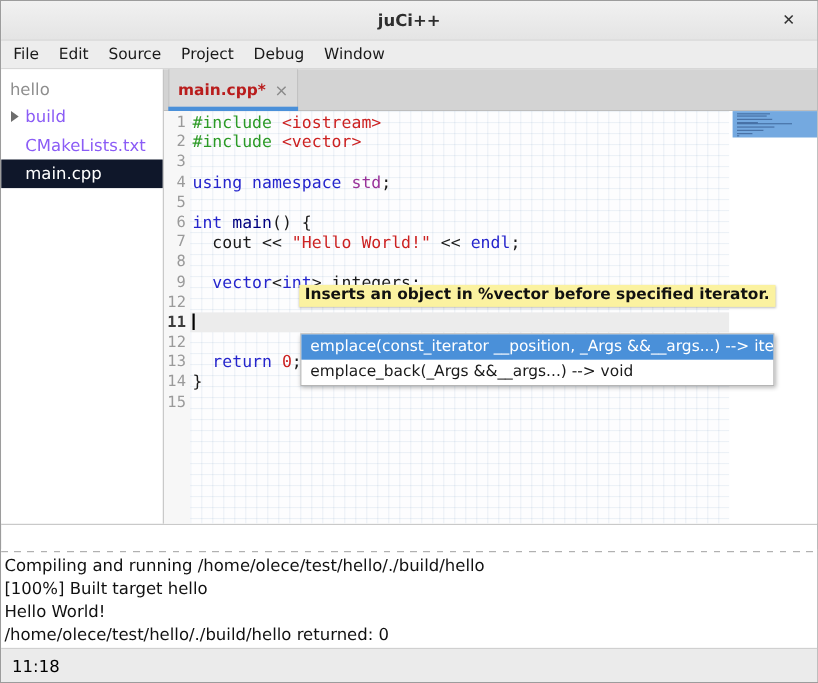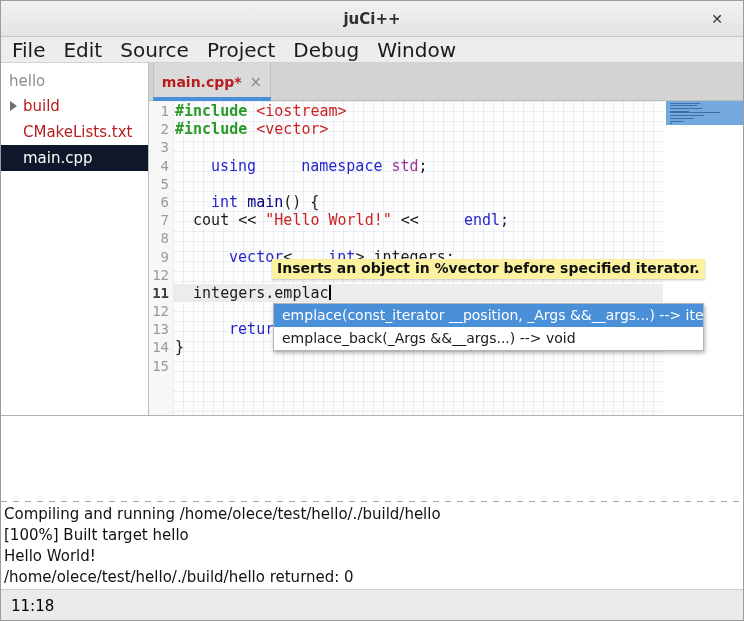--- a/index.html
+++ b/index.html
@@ -13,29 +13,29 @@
     display:flex; align-items:center; justify-content:center; }
   .titlebar .title { font-weight:bold; font-size:15px; color:#2e2e2e; }
   .close-btn { position:absolute; right:16px; top:8px; width:20px; height:20px;
     display:flex; align-items:center; justify-content:center;
     font-size:14px; font-weight:bold; color:#333; cursor:default; }
 
   
   .menubar { position:absolute; top:36px; left:0; right:0; height:26px;
     background:#ededed; border-bottom:1px solid #d2d2d2;
     display:flex; align-items:center; padding-left:2px; }
-  .menu-item { font-size:20px; color:#1a1a1a; padding:2px 9px; }
-
-  
-  .main { position:absolute; top:62px; left:0; right:0; height:353px; border-bottom:1px solid #b2b2b2; }
+  .menu-item { font-size:14px; color:#1a1a1a; padding:2px 9px; }
+
+  
+  .main { position:absolute; top:62px; left:0; right:0; height:414px; border-bottom:1px solid #b2b2b2; }
 
   .sidebar { position:absolute; left:0; top:0; width:148px; height:100%;
     background:#fff; border-right:1px solid #bdbdbd; overflow:hidden; }
   .project-label { color:#8e8e8e; font-size:15px; padding:9px 0 0 8px; height:30px; }
-  .tree-item { height:26px; display:flex; align-items:center; font-size:15px; color:#b91c1c; position:relative; }
+  .tree-item { height:26px; display:flex; align-items:center; font-size:15px; color:#8b5cf6; position:relative; }
   .tree-item .lbl { padding-left:22px; }
   .tree-item.selected { background:#0f172a; color:#fff; }
   .expander { position:absolute; left:9px; top:8px; width:0; height:0;
     border-left:7px solid #6d6d6d; border-top:5px solid transparent; border-bottom:5px solid transparent; }
 
   .editor-pane { position:absolute; left:148px; top:0; right:0; height:100%; }
 
   
   .tabbar { position:relative; height:38px; background:#d3d3d3; border-bottom:1px solid #bdbdbd; }
   .tab { position:absolute; left:4px; top:0; width:118px; height:38px;
@@ -53,23 +53,23 @@
   .gutter .ln.cur { color:#3c3c3c; font-weight:bold; }
   .code { position:absolute; left:24px; top:0; width:490px; height:100%; padding-top:1px;
     background-color:#fdfdfe;
     background-image:
       linear-gradient(to right, rgba(100,140,185,0.12) 1px, transparent 1px),
       linear-gradient(to bottom, rgba(100,140,185,0.12) 1px, transparent 1px);
     background-size:10px 10px; }
   .code .cl { height:18.2px; line-height:18.2px; font-family:"DejaVu Sans Mono", monospace;
     font-size:15px; color:#1a1a1a; white-space:pre; padding-left:2px; }
   .code .cl.hl { background:#ececec; }
-  .tok-pp  { color:var(--c-pp);font-weight:bold; }
+  .tok-pp  { color:var(--c-pp); }
   .tok-str { color:var(--c-str); }
-  .tok-kw  { color:var(--c-kw);padding-left:36px; }
+  .tok-kw  { color:var(--c-kw); }
   .tok-fn  { color:var(--c-fn); }
   .tok-ns  { color:var(--c-ns); }
   .tok-num { color:var(--c-num); }
   .caret { display:inline-block; width:2px; height:15px; background:#000; vertical-align:-2px; }
 
   
   .minimap { position:absolute; left:514px; top:0; right:0; height:100%; background:#fff; }
   .minimap .viewport { position:absolute; left:3px; right:0; top:0; height:24px; background:#74a9e0; padding:2px 0 0 4px; }
   .minimap .mini-line { height:1px; margin-bottom:0.5px; background:rgba(30,60,110,0.55); }
 
@@ -162,21 +162,21 @@
             <div class="cl"><span class="tok-pp">#include</span><span> </span><span class="tok-str">&lt;iostream&gt;</span></div>
             <div class="cl"><span class="tok-pp">#include</span><span> </span><span class="tok-str">&lt;vector&gt;</span></div>
             <div class="cl"></div>
             <div class="cl"><span class="tok-kw">using</span><span> </span><span class="tok-kw">namespace</span><span> </span><span class="tok-ns">std</span><span>;</span></div>
             <div class="cl"></div>
             <div class="cl"><span class="tok-kw">int</span><span> </span><span class="tok-fn">main</span><span>() {</span></div>
             <div class="cl"><span>  cout &lt;&lt; </span><span class="tok-str">"Hello World!"</span><span> &lt;&lt; </span><span class="tok-kw">endl</span><span>;</span></div>
             <div class="cl"></div>
             <div class="cl"><span>  </span><span class="tok-kw">vector</span><span>&lt;</span><span class="tok-kw">int</span><span>&gt; integers;</span></div>
             <div class="cl"></div>
-            <div class="cl hl"><span>  integers.emplac</span><span class="caret"></span></div>
+            <div class="cl hl"><span class="caret"></span></div>
             <div class="cl"></div>
             <div class="cl"><span>  </span><span class="tok-kw">return</span><span> </span><span class="tok-num">0</span><span>;</span></div>
             <div class="cl"><span>}</span></div>
             <div class="cl"></div>
           </div>
 
         <div class="minimap">
           <div class="viewport" id="minimap-vp">
               <div class="mini-line" style="width: 30.4px;"></div>
               <div class="mini-line" style="width: 27.2px;"></div>

